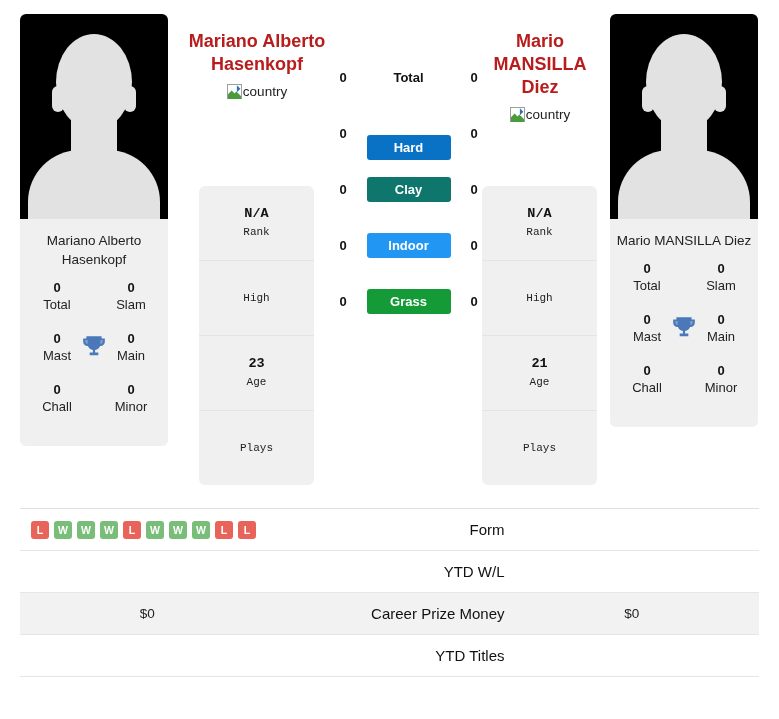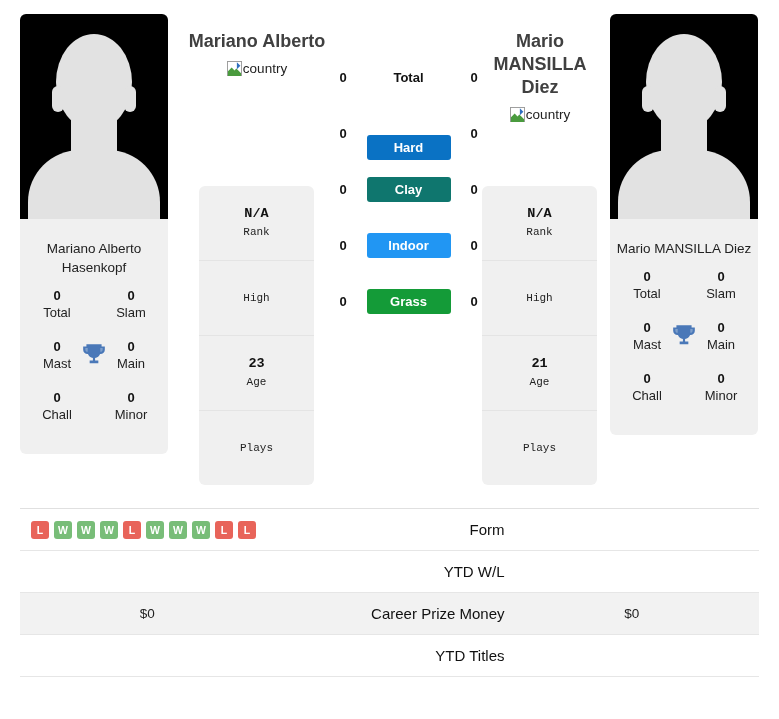--- a/index.html
+++ b/index.html
@@ -78,21 +78,21 @@
     width: 132px;
     height: 80px;
     background: #e2e2e2;
     border-radius: 52px 52px 0 0;
   }
 
   .trophy-card {
     width: 148px;
     background: #f0f0f0;
     border-radius: 0 0 6px 6px;
-    padding: 20px 0 14px 0;
+    padding: 12px 0 14px 0;
     box-sizing: border-box;
   }
   .card-name {
     text-align: center;
     font-size: 13.5px;
     line-height: 19px;
     color: #222222;
     padding: 0 6px 8px 6px;
   }
   .trophy-grid {
@@ -136,21 +136,21 @@
     top: 30px;
     width: 170px;
     text-align: center;
   }
   .name-block.left  { left: 172px; }
   .name-block.right { left: 455px; }
   .pname {
     font-size: 18px;
     font-weight: bold;
     line-height: 23px;
-    color: #404040;
+    color: #b91c1c;
   }
   .country-row {
     margin-top: 8px;
     font-size: 13.5px;
     color: #222222;
     display: flex;
     align-items: center;
     justify-content: center;
     gap: 1px;
   }
@@ -333,20 +333,21 @@
               <path d="M5 3h14v2h3v3c0 2.2-1.8 4-4 4h-.4A6 6 0 0 1 13 15.7V18h3v2.5H8V18h3v-2.3A6 6 0 0 1 6.4 12H6c-2.2 0-4-1.8-4-4V5h3V3z" fill="#4a78b8"></path>
               <path d="M4 6.4V8c0 1.1.9 2 2 2h.2V6.4H4zm15.9 0h-2.1V10h.2c1.1 0 2-.9 2-2V6.4z" fill="#7d9fcc"></path>
             </svg>
           </div>
         </div>
       </div>
     </div>
 
     <div class="name-block left">
       <div class="pname">Mariano Alberto</div>
+      <div class="pname">Hasenkopf</div>
       <div class="country-row">
         <span class="broken-img">
           <svg viewBox="0 0 16 16" width="15" height="15">
             <rect x="0.5" y="0.5" width="15" height="15" fill="#ffffff" stroke="#9a9a9a"></rect>
             <path d="M1 11l4-4 3 3 2-2 5 5v3H1z" fill="#4a9b3e"></path>
             <path d="M11 1l4 4-4 4z" fill="#ffffff"></path>
             <path d="M10.5 1.2v7.6l3.8-3.8z" fill="#2f6fbf"></path>
           </svg>
         </span>
         <span>country</span>

